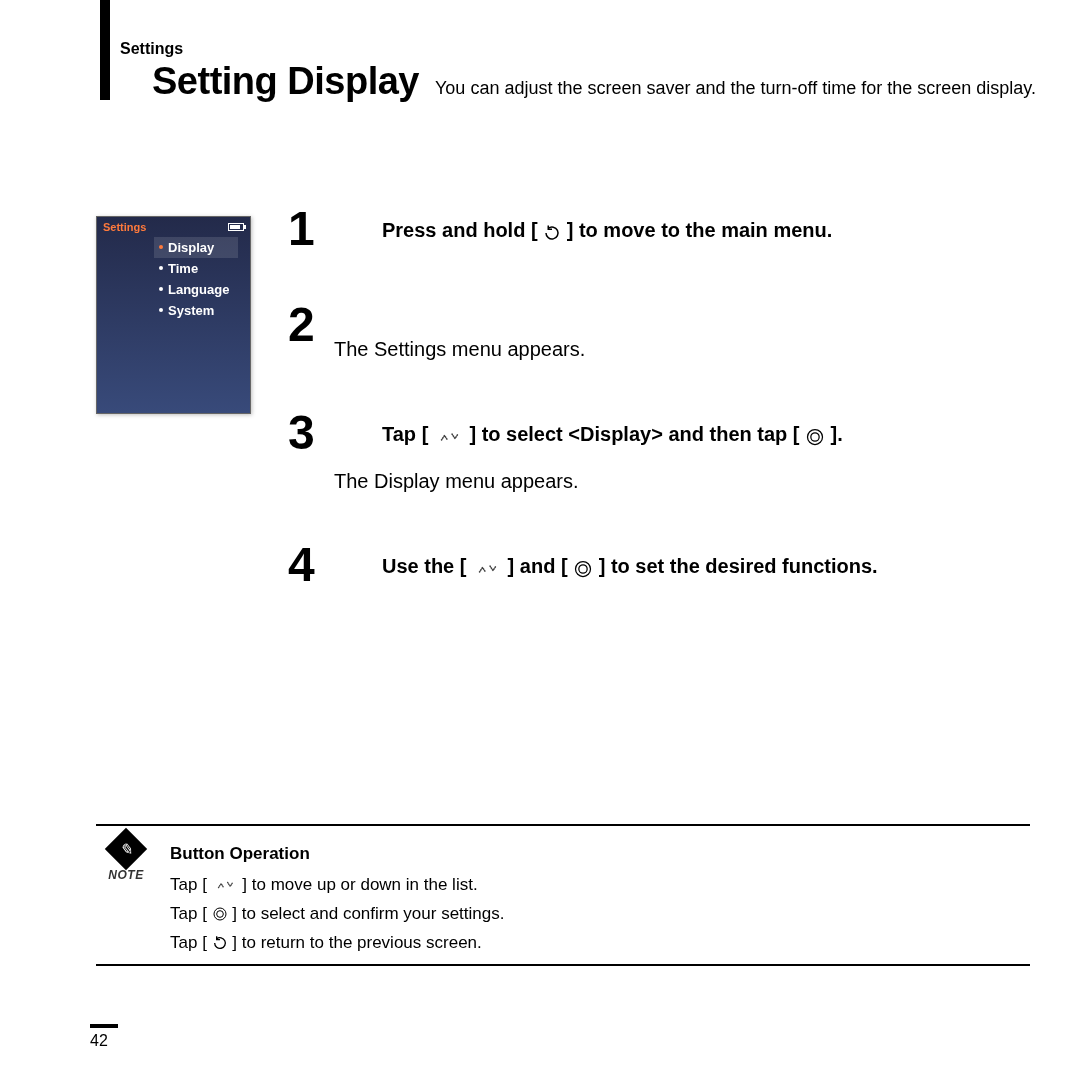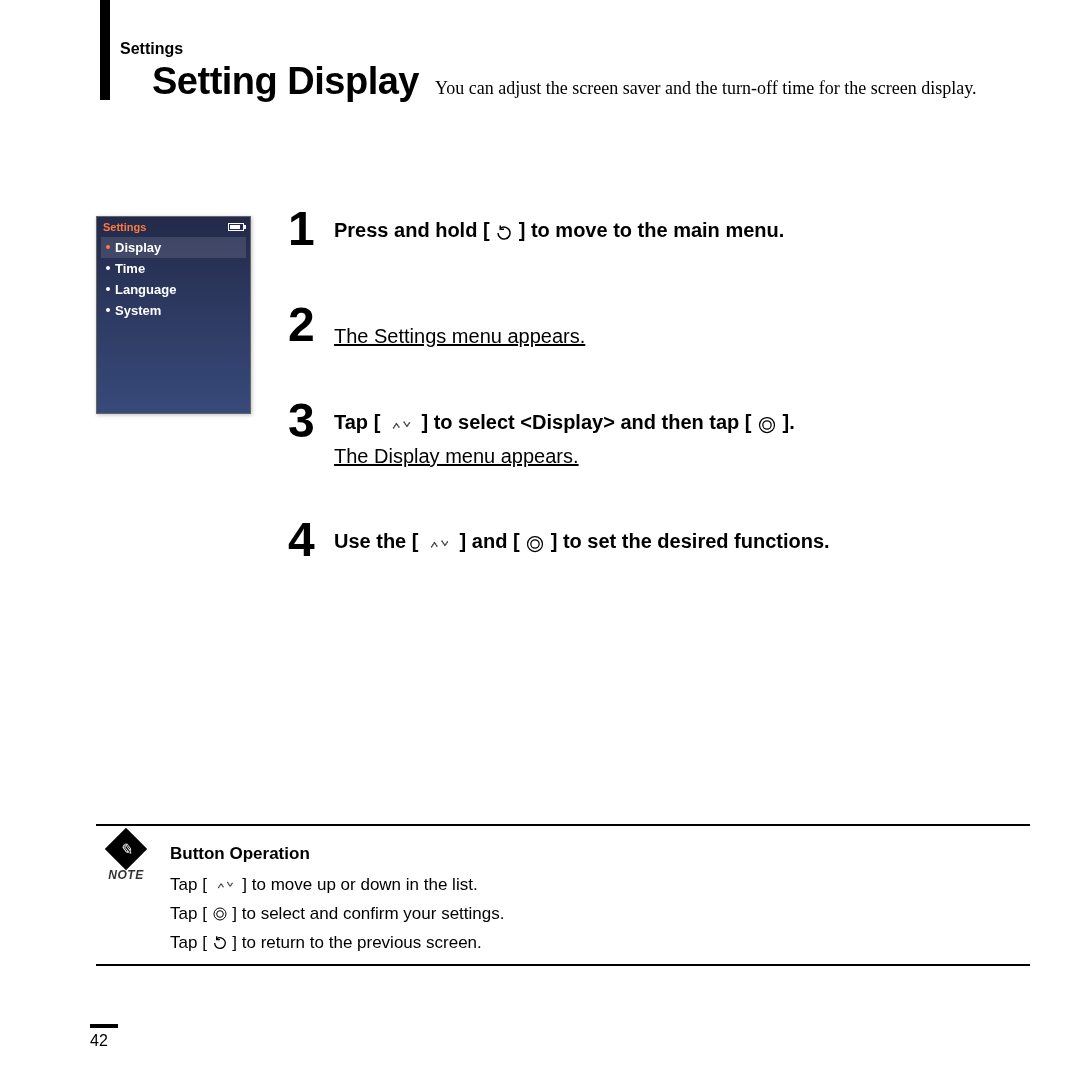--- a/index.html
+++ b/index.html
@@ -21,21 +21,21 @@
   }
   .header {
     position: absolute;
     left: 120px;
     top: 40px;
     right: 30px;
   }
   .category { font-weight: bold; font-size: 16px; }
   .title-row { display: flex; align-items: baseline; gap: 16px; margin-top: 2px; }
   .page-title { font-size: 38px; font-weight: bold; letter-spacing: -0.5px; margin-left: 32px; }
-  .subtitle { font-size: 18px; flex: 1; font-family: Liberation Serif, serif; }
+  .subtitle { font-size: 18px; flex: 1; }
   .device {
     position: absolute;
     left: 96px; top: 216px;
     width: 155px;
     background: linear-gradient(#232a4a, #384a7a);
     border: 1px solid #666;
     box-shadow: 1px 1px 4px rgba(0,0,0,.25);
     color: #fff;
     font-size: 12px;
     padding-bottom: 90px;
@@ -43,34 +43,34 @@
   .device-header {
     display: flex; justify-content: space-between; align-items: center;
     padding: 4px 6px 2px 6px;
     color: #ff7a3c; font-weight: bold; font-size: 11px;
   }
   .battery {
     display:inline-block; width:16px; height:8px; border:1px solid #fff; position:relative;
   }
   .battery::after{content:"";position:absolute;right:-3px;top:1px;width:2px;height:4px;background:#fff;}
   .battery .fill{position:absolute;left:1px;top:1px;bottom:1px;width:10px;background:#fff;}
-  .device ul { list-style:none; padding: 2px 4px; }
+  .device ul { list-style:none; padding: 2px 12px; margin-left: 45px; }
   .device li { padding: 3px 8px 3px 14px; font-weight:bold; font-size:13px; color:#fff; position:relative;}
   .device li::before{content:"";position:absolute;left:5px;top:8px;width:4px;height:4px;border-radius:50%;background:#fff;}
   .device li.selected { background: rgba(255,255,255,.12); color:#fff; }
   .device li.selected::before{background:#ff7a3c;}
   .steps {
     position: absolute;
     left: 288px; top: 205px; right: 50px;
   }
   .step { display:flex; align-items:flex-start; gap:10px; margin-bottom:48px;}
   .step-num { font-size:48px; font-weight:bold; line-height:1; min-width:36px;}
   .step-body { padding-top:14px; font-size:20px; }
-  .step-body .main { font-weight:bold; }
-  .step-body .sub { font-weight:normal; font-size:20px; margin-top:10px;text-decoration:underline;}
+  .step-body .main { font-weight:bold;margin-left:48px; }
+  .step-body .sub { font-weight:normal; font-size:20px; margin-top:23px;}
   .iconwrap { display:inline-block; vertical-align:middle; }
   svg.ico { vertical-align:middle; }
   .note-block {
     position:absolute;
     left:96px; right:50px; top:824px;
   }
   .note-hr{height:2px;background:#000;margin-bottom:6px;}
   .note-hr2{height:2px;background:#000;margin-top:6px;}
   .note-row{display:flex;gap:14px;align-items:flex-start;}
   .note-badge{width:60px;text-align:center;font-style:italic;}

